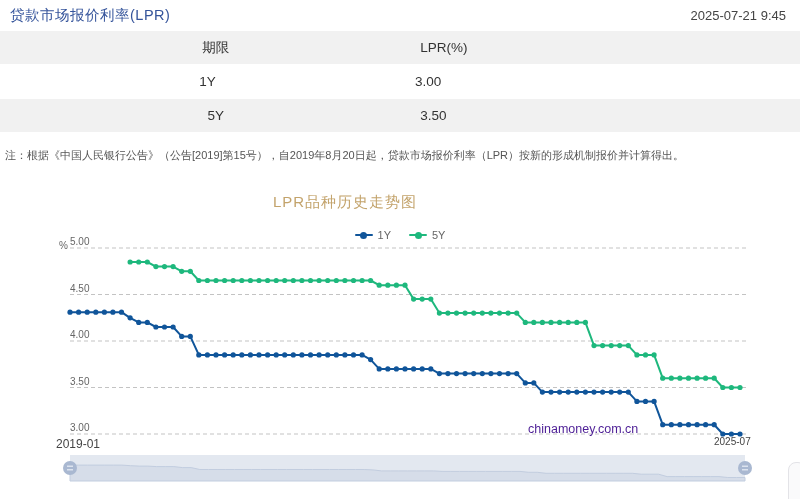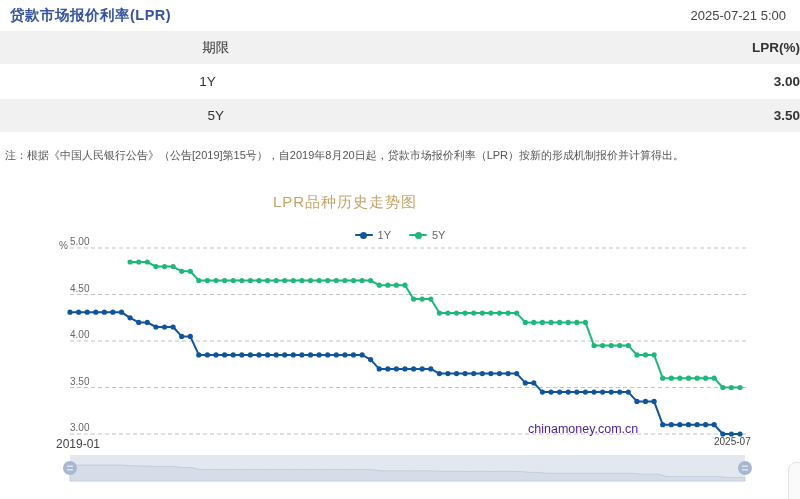--- a/index.html
+++ b/index.html
@@ -5,31 +5,31 @@
   html,body{margin:0;padding:0;}
   body{
     width:800px;height:499px;position:relative;overflow:hidden;
     background:#ffffff;
     font-family:"Liberation Sans","DejaVu Sans",sans-serif;
     -webkit-font-smoothing:antialiased;
   }
   
   .hdr-title{
     position:absolute;left:10px;top:6px;
-    font-size:14.5px;font-weight:bold;color:#35549b;letter-spacing:.5px;
+    font-size:14.5px;font-weight:normal;color:#35549b;letter-spacing:.5px;
   }
   .hdr-date{
     position:absolute;right:14px;top:8px;
     font-size:13px;color:#444;
   }
   
   .lpr-table{position:absolute;left:0;top:31px;width:800px;}
   .trow{display:flex;height:33px;line-height:33px;font-size:13.5px;color:#333;border-bottom:1px solid #ffffff;}
   .trow .c1{width:415px;text-align:center;}
-  .trow .c2{width:385px;text-align:right;font-weight:bold;}
+  .trow .c2{width:385px;text-align:left;}
   .trow.gray{background:#f1f1f1;padding-left:11px;}
   
   .note{
     position:absolute;left:5px;top:148px;width:792px;
     font-size:11px;color:#555;white-space:nowrap;overflow:hidden;
   }
   
   .chart-title{
     position:absolute;left:0;top:193px;width:690px;text-align:center;
     font-size:15px;color:#c3a36b;letter-spacing:1px;
@@ -55,21 +55,21 @@
   
   .vscroll{
     position:absolute;right:-6px;top:462px;width:16px;height:44px;
     background:#fafafb;border:1px solid #e3e3e7;border-radius:8px;
   }
 </style>
 </head>
 <body>
 
 <div class="hdr-title">贷款市场报价利率(LPR)</div>
-<div class="hdr-date">2025-07-21 5:00</div>
+<div class="hdr-date">2025-07-21 9:45</div>
 
 <div class="lpr-table">
   <div class="trow gray">
     <div class="c1">期限</div>
     <div class="c2">LPR(%)</div>
   </div>
   <div class="trow">
     <div class="c1">1Y</div>
     <div class="c2">3.00</div>
   </div>

